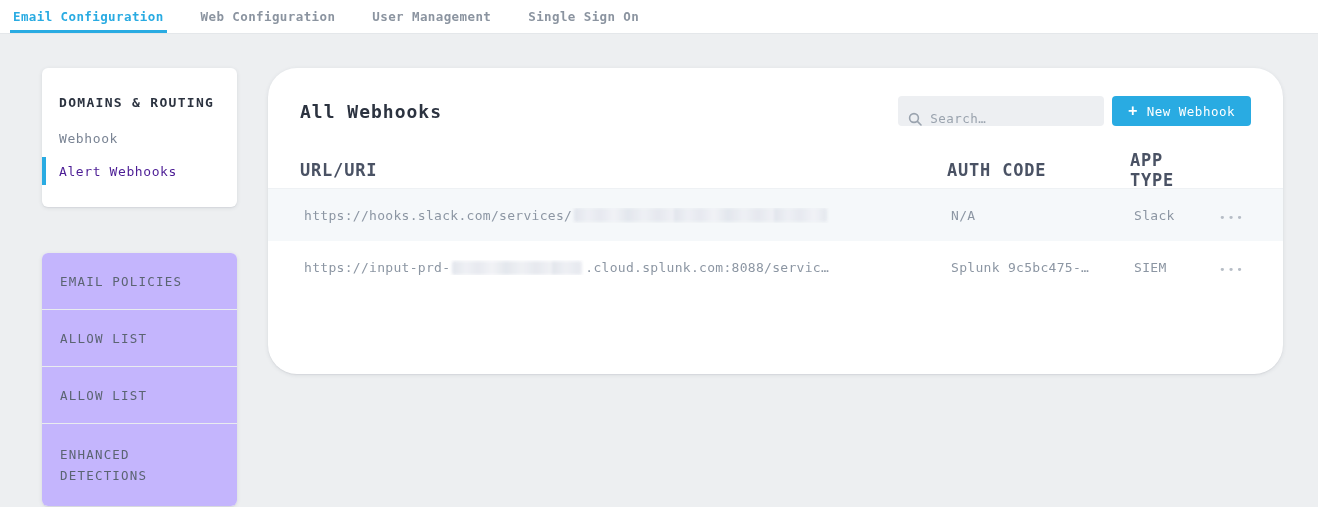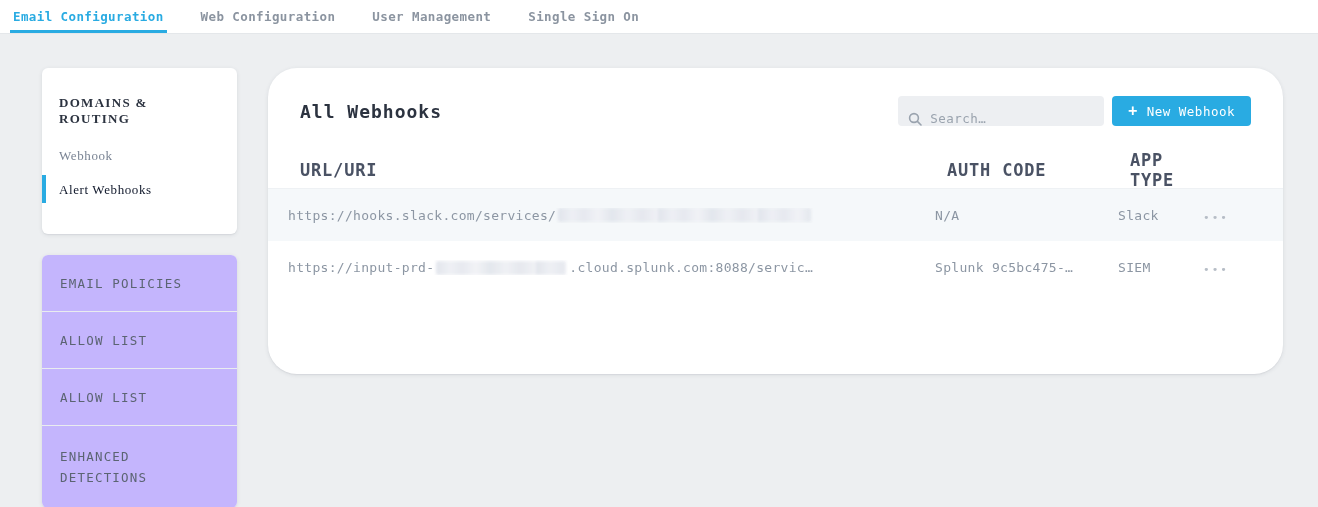--- a/index.html
+++ b/index.html
@@ -26,31 +26,31 @@
   
   .content { display:flex; padding:34px 35px 0 42px; }
   .sidebar { width:195px; flex:none; margin-right:31px; }
 
   .card {
     background:#ffffff; border-radius:6px;
     box-shadow:0 1px 4px rgba(35,45,65,0.10), 0 1px 1px rgba(35,45,65,0.05);
   }
 
   
-  .routing-card { position:relative; padding:27px 16px 36px 17px; margin-bottom:21px; overflow:hidden;font-family:Liberation Serif, serif; }
+  .routing-card { position:relative; padding:27px 16px 28px 17px; margin-bottom:46px; overflow:hidden; }
   .routing-header {
     font-size:13px; font-weight:700; letter-spacing:1.3px; color:#2c3340;
     margin-bottom:21px;
   }
   .routing-item {
     font-size:13px; letter-spacing:0.6px; color:#7a8494;
     margin-bottom:18px; cursor:pointer; position:relative;
   }
   .routing-item:last-child { margin-bottom:0; }
-  .routing-item.active { color:#0f172a; }
+  .routing-item.active { color:#4c1d95; }
   .routing-item.active::before {
     content:""; position:absolute; left:-17px; top:-7px;
     width:4px; height:28px; background:#29abe2;
   }
 
   
   .sections-card { overflow:hidden; }
   .section-item {
     background:#c4b5fd; padding:18px 18px 17px;
     border-bottom:1px solid #e9ecef;
@@ -84,21 +84,21 @@
     font-family:inherit; font-size:12.5px; font-weight:500; letter-spacing:0.5px;
     display:flex; align-items:center; padding:0 16px; cursor:pointer;
   }
   .btn-plus { font-size:15px; font-weight:700; margin-right:9px; line-height:1; }
 
   
   .thead { display:flex; align-items:center; height:36px; padding:0 32px; }
   .th {
     font-size:17px; font-weight:700; letter-spacing:0.8px; color:#4a5264;
   }
-  .tr { display:flex; align-items:center; height:53px; padding:0 20px; }
+  .tr { display:flex; align-items:center; height:53px; padding:0 36px; }
   .tr.striped { background:#f5f8fa; border-top:1px solid #eef1f4; }
   .td { font-size:13px; letter-spacing:0.3px; color:#8c96a3; white-space:nowrap; overflow:hidden; }
 
   .col-url  { width:647px; flex:none; display:flex; align-items:center; }
   .col-auth { width:183px; flex:none; }
   .col-app  { width:75px;  flex:none; }
   .col-menu { width:46px;  flex:none; text-align:center; }
 
   .redacted {
     display:inline-block; height:14px; border-radius:2px; margin-left:2px;

